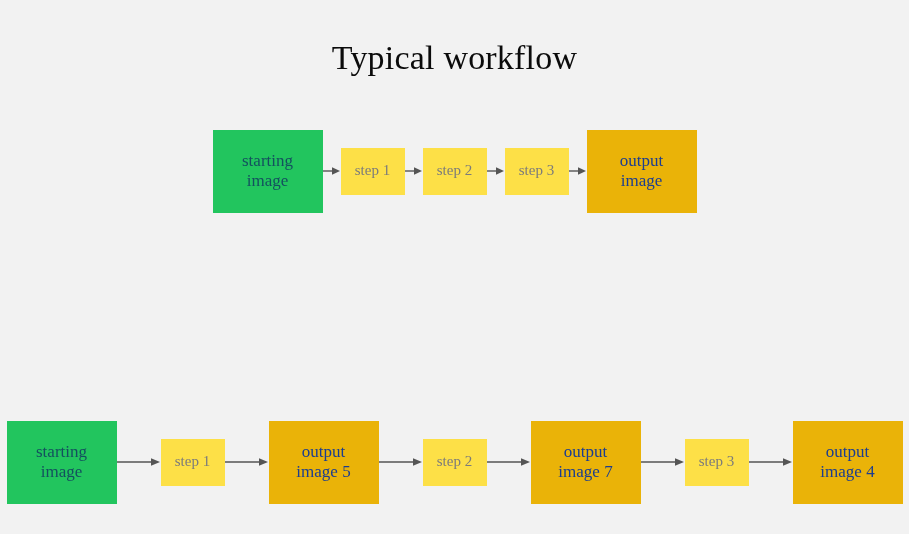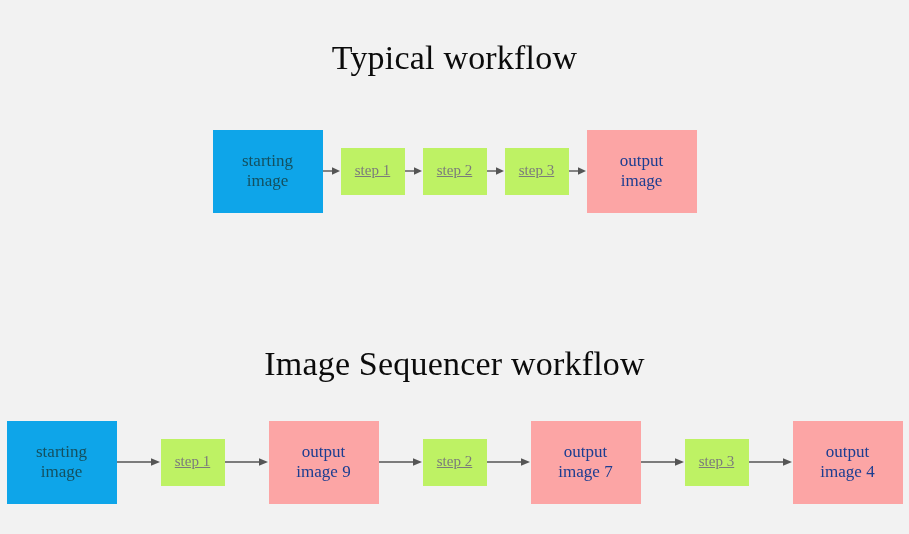--- a/index.html
+++ b/index.html
@@ -69,30 +69,29 @@
     text-align: center;
     line-height: 1.16;
     flex: none;
   }
   .node .line {
     display: block;
     white-space: nowrap;
   }
 
   .node-start {
-    background: #0ea5e9;
+    background: #22c55e;
     color: #14505f;
   }
   .node-step {
-    background: #bef264;
+    background: #fde047;
     color: #7b7b7b;
-    text-decoration: underline;
   }
   .node-output {
-    background: #fca5a5;
+    background: #eab308;
     color: #1b3d91;
     font-family: Liberation Serif, serif;
   }
 
   
   #row-typical .node-start,
   #row-typical .node-output {
     width: 110px;
     height: 83px;
     font-size: 17px;
@@ -184,21 +183,20 @@
         <polygon points="9,2.2 17,6 9,9.8" fill="#555555"></polygon>
       </svg>
     </div>
 
     <div class="node node-output">
       <span class="line">output</span>
       <span class="line">image</span>
     </div>
   </div>
 
-  <div class="section-title" id="title-sequencer">Image Sequencer workflow</div>
 
   <div class="flow-row" id="row-sequencer">
 
     <div class="node node-start">
       <span class="line">starting</span>
       <span class="line">image</span>
     </div>
 
     <div class="arrow arrow-long">
       <svg width="44" height="12" viewBox="0 0 44 12" aria-hidden="true">
@@ -213,21 +211,21 @@
 
     <div class="arrow arrow-long">
       <svg width="44" height="12" viewBox="0 0 44 12" aria-hidden="true">
         <line x1="0" y1="6" x2="35" y2="6" stroke="#555555" stroke-width="1.4"></line>
         <polygon points="34,2.2 43,6 34,9.8" fill="#555555"></polygon>
       </svg>
     </div>
 
     <div class="node node-output wide">
       <span class="line">output</span>
-      <span class="line">image 9</span>
+      <span class="line">image 5</span>
     </div>
 
     <div class="arrow arrow-long">
       <svg width="44" height="12" viewBox="0 0 44 12" aria-hidden="true">
         <line x1="0" y1="6" x2="35" y2="6" stroke="#555555" stroke-width="1.4"></line>
         <polygon points="34,2.2 43,6 34,9.8" fill="#555555"></polygon>
       </svg>
     </div>
 
     <div class="node node-step">

